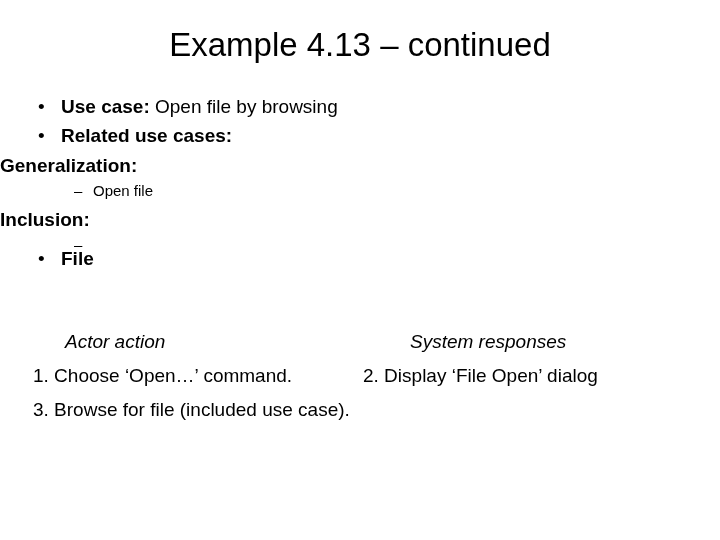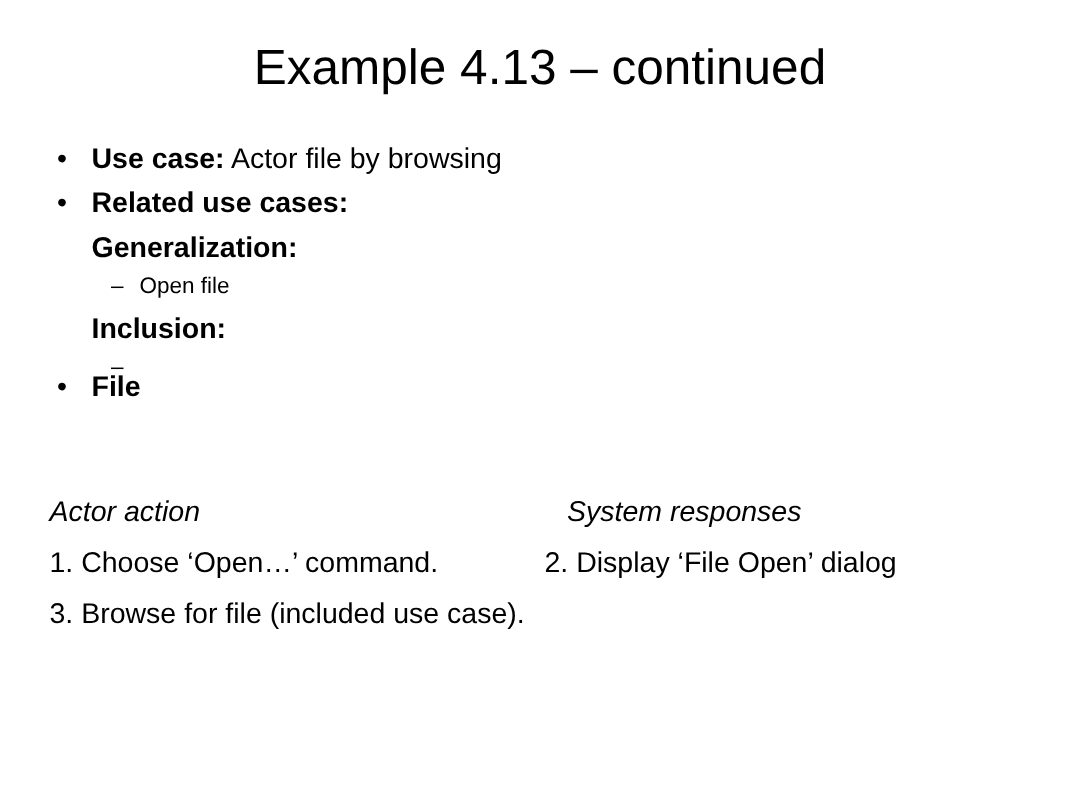--- a/index.html
+++ b/index.html
@@ -63,21 +63,20 @@
   .bullet-row .lead {
     font-weight: bold;
     margin-top: 44px;
   }
   .bullet-row .rest {
     font-weight: normal;
   }
 
   
   .sub-head {
-    padding-left: 61px;
     font-size: 19px;
     line-height: 25px;
     font-weight: bold;
     margin-top: 5px;
     margin-bottom: 2px;
   }
 
   
   .dash-row {
     position: relative;
@@ -125,37 +124,38 @@
     left: 363px;
     top: 0;
     width: 352px;
     line-height: 30px;
   }
   .col-right.indent {
     left: 377px;
   }
   .col-header {
     font-style: italic;
+    margin-left: 32px;
   }
   .col-header.right-header {
     left: 378px;
   }
 </style>
 </head>
 <body>
 
 <div class="slide">
 
   <div class="slide-title">Example 4.13 – continued</div>
 
   <div class="body-block">
 
     <div class="bullet-row">
       <span class="bullet-mark">•</span>
-      <span class="lead">Use case:</span><span class="rest"> Actor file by browsing</span>
+      <span class="lead">Use case:</span><span class="rest"> Open file by browsing</span>
     </div>
 
     <div class="bullet-row">
       <span class="bullet-mark">•</span>
       <span class="lead">Related use cases:</span><span class="rest"></span>
     </div>
 
     <div class="sub-head">Generalization:</div>
     <div class="dash-row">
       <span class="dash-mark">–</span>

